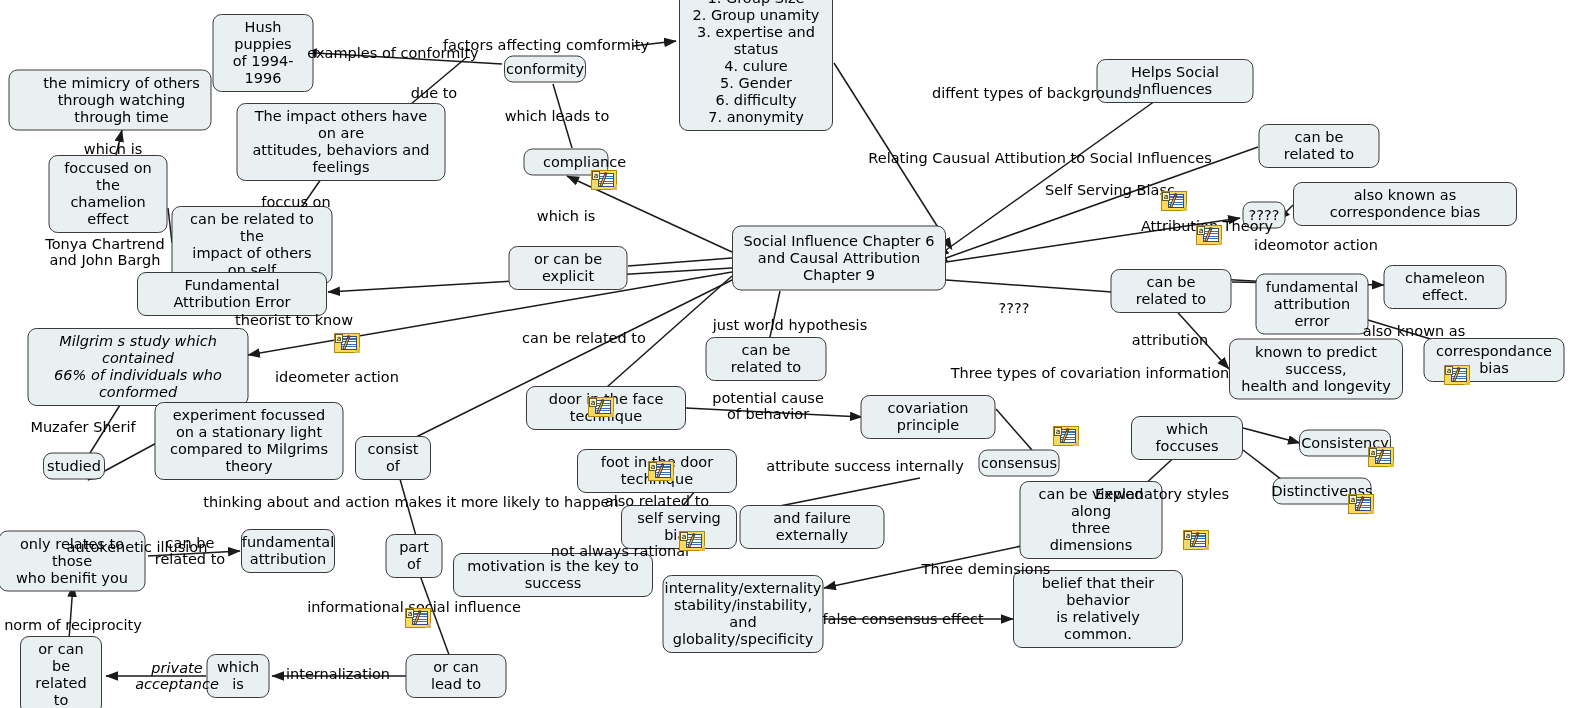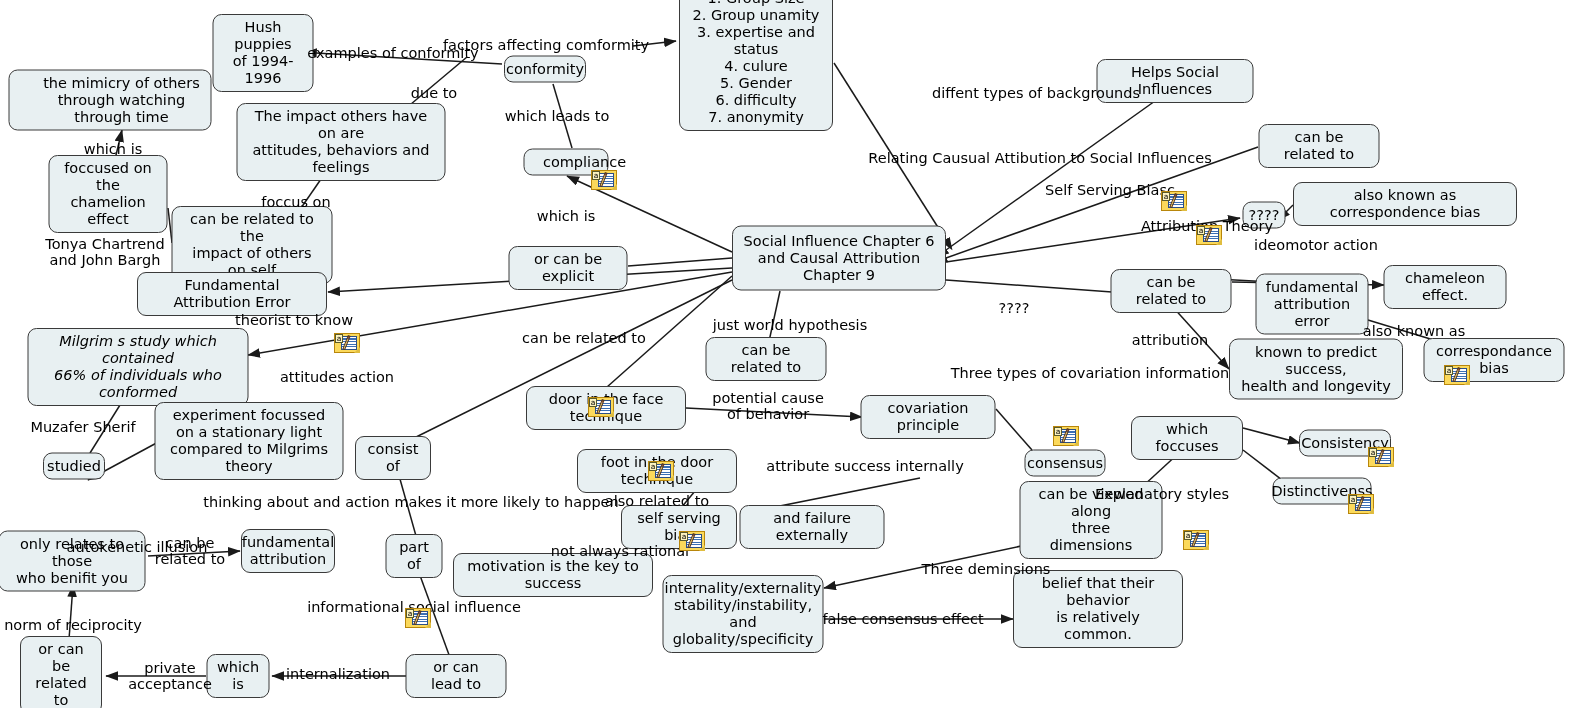--- a/index.html
+++ b/index.html
@@ -205,21 +205,21 @@
       <div class="node" style="left: 1316px; top: 369px; width: 174px; min-height: 43px;">known to predict success,
 health and longevity</div>
       <div class="node" style="left: 138px; top: 367px; width: 221px; min-height: 43px; font-style: italic;">Milgrim s study which contained
 66% of individuals who conformed</div>
       <div class="node" style="left: 766px; top: 359px; width: 121px; min-height: 27px;">can be related to</div>
       <div class="node" style="left: 606px; top: 408px; width: 160px; min-height: 27px;">door in the face technique</div>
       <div class="node" style="left: 928px; top: 417px; width: 135px; min-height: 27px;">covariation principle</div>
       <div class="node" style="left: 1187px; top: 438px; width: 112px; min-height: 27px;">which foccuses</div>
       <div class="node" style="left: 1345px; top: 443px; width: 92px; min-height: 27px;">Consistency</div>
       <div class="node" style="left: 1322px; top: 491px; width: 99px; min-height: 27px;">Distinctivenss</div>
-      <div class="node" style="left: 1019px; top: 463px; width: 81px; min-height: 27px; margin-left: 46px;">consensus</div>
+      <div class="node" style="left: 1019px; top: 463px; width: 81px; min-height: 27px;">consensus</div>
       <div class="node" style="left: 249px; top: 441px; width: 189px; min-height: 57px;">experiment focussed
 on a stationary light
 compared to Milgrims theory</div>
       <div class="node" style="left: 74px; top: 466px; width: 62px; min-height: 27px;">studied</div>
       <div class="node" style="left: 393px; top: 458px; width: 76px; min-height: 27px;">consist of</div>
       <div class="node" style="left: 657px; top: 471px; width: 160px; min-height: 27px;">foot in the door technique</div>
       <div class="node" style="left: 679px; top: 527px; width: 116px; min-height: 27px;">self serving bias</div>
       <div class="node" style="left: 812px; top: 527px; width: 145px; min-height: 27px;">and failure externally</div>
       <div class="node" style="left: 1091px; top: 520px; width: 143px; min-height: 43px;">can be viewed along
 three dimensions</div>
@@ -253,37 +253,37 @@
       <div class="link-label" style="left: 1040px; top: 158px;">Relating Causual Attibution to Social Influences</div>
       <div class="link-label" style="left: 1110px; top: 190px;">Self Serving Biasc</div>
       <div class="link-label" style="left: 1207px; top: 226px;">Attribution Theory</div>
       <div class="link-label" style="left: 1316px; top: 245px;">ideomotor action</div>
       <div class="link-label" style="left: 294px; top: 320px;">theorist to know</div>
       <div class="link-label" style="left: 790px; top: 325px;">just world hypothesis</div>
       <div class="link-label" style="left: 1014px; top: 308px;">????</div>
       <div class="link-label" style="left: 1170px; top: 340px;">attribution</div>
       <div class="link-label" style="left: 1414px; top: 331px;">also known as</div>
       <div class="link-label" style="left: 1090px; top: 373px;">Three types of covariation information</div>
-      <div class="link-label" style="left: 337px; top: 377px;">attitudes action</div>
+      <div class="link-label" style="left: 337px; top: 377px;">ideometer action</div>
       <div class="link-label" style="left: 83px; top: 427px;">Muzafer Sherif</div>
       <div class="link-label" style="left: 768px; top: 406px;">potential cause
 of behavior</div>
       <div class="link-label" style="left: 865px; top: 466px;">attribute success internally</div>
       <div class="link-label" style="left: 1162px; top: 494px;">Explanatory styles</div>
       <div class="link-label" style="left: 657px; top: 501px;">also related to</div>
       <div class="link-label" style="left: 411px; top: 502px;">thinking about and action makes it more likely to happen</div>
       <div class="link-label" style="left: 137px; top: 521px; margin-top: 26px;">autokenetic illusion</div>
       <div class="link-label" style="left: 190px; top: 551px;">can be
 related to</div>
       <div class="link-label" style="left: 620px; top: 551px;">not always rational</div>
       <div class="link-label" style="left: 986px; top: 569px;">Three deminsions</div>
       <div class="link-label" style="left: 414px; top: 607px;">informational social influence</div>
       <div class="link-label" style="left: 903px; top: 619px;">false consensus effect</div>
       <div class="link-label" style="left: 73px; top: 625px;">norm of reciprocity</div>
-      <div class="link-label" style="left: 170px; top: 676px;">private
+      <div class="link-label" style="left: 177px; top: 676px; font-style: italic;">private
 acceptance</div>
       <div class="link-label" style="left: 338px; top: 674px;">internalization</div>
       <div class="link-label" style="left: 584px; top: 338px;">can be related to</div>
     </div>
   <div id="note-layer">
       <div class="note-icon" style="left: 604px; top: 180px;">
         <div class="paper"></div>
         <div class="lines"></div>
         <div class="pencil"></div>
         <div class="abox">a</div>

